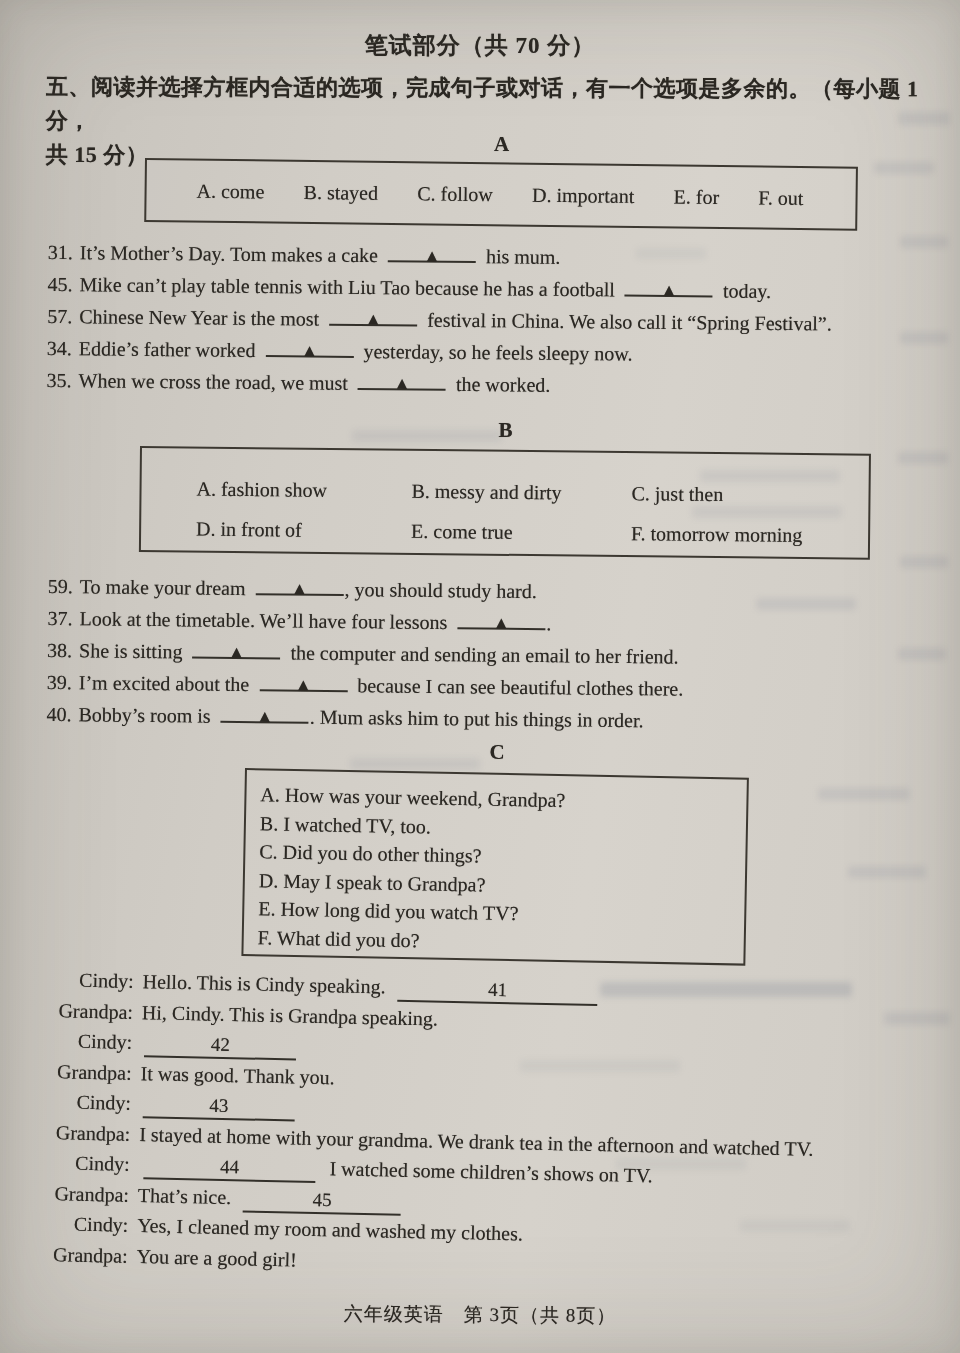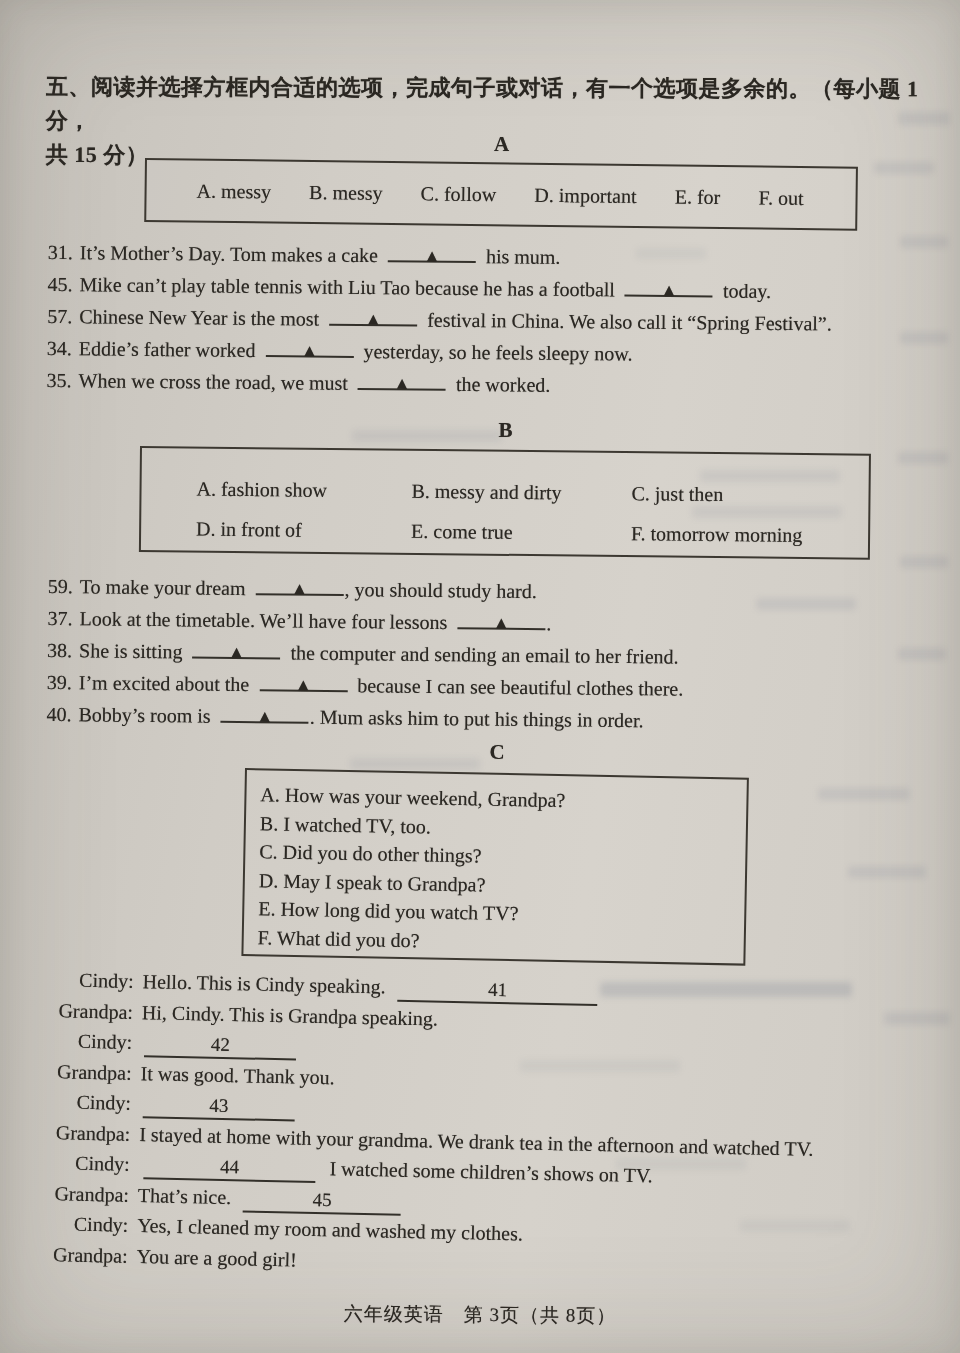--- a/index.html
+++ b/index.html
@@ -81,30 +81,31 @@
   <div class="smudge" style="left:818px;top:788px;width:92px;height:12px;"></div>
   <div class="smudge" style="left:848px;top:866px;width:78px;height:12px;"></div>
   <div class="smudge" style="left:600px;top:982px;width:252px;height:15px;background:rgba(100,110,132,.20);"></div>
   <div class="smudge" style="left:884px;top:1012px;width:66px;height:13px;"></div>
   <div class="smudge" style="left:520px;top:1060px;width:160px;height:12px;background:rgba(100,110,132,.08);"></div>
   <div class="smudge" style="left:616px;top:1158px;width:130px;height:12px;background:rgba(100,110,132,.08);"></div>
   <div class="smudge" style="left:740px;top:1220px;width:110px;height:12px;background:rgba(100,110,132,.08);"></div>
 
   <div class="layer">
 
+    <div class="title">笔试部分（共 70 分）</div>
 
     <div class="instr">
       <div>五、阅读并选择方框内合适的选项，完成句子或对话，有一个选项是多余的。（每小题 1 分，</div>
       <div>共 15 分）</div>
     </div>
 
     <div class="seclabel" style="left:145px;top:132px;width:713px;">A</div>
     <div class="box boxA">
-      <span>A. messy</span>
-      <span>B. messy</span>
+      <span>A. come</span>
+      <span>B. stayed</span>
       <span>C. follow</span>
       <span>D. important</span>
       <span>E. for</span>
       <span>F. out</span>
     </div>
 
     <div class="qlist qlistA">
       <div class="q">
         <span class="qn">31.</span><span>It’s Mother’s Day. Tom makes a cake</span><span class="qblank"><span class="tri">▲</span></span><span>his mum.</span>
       </div>

